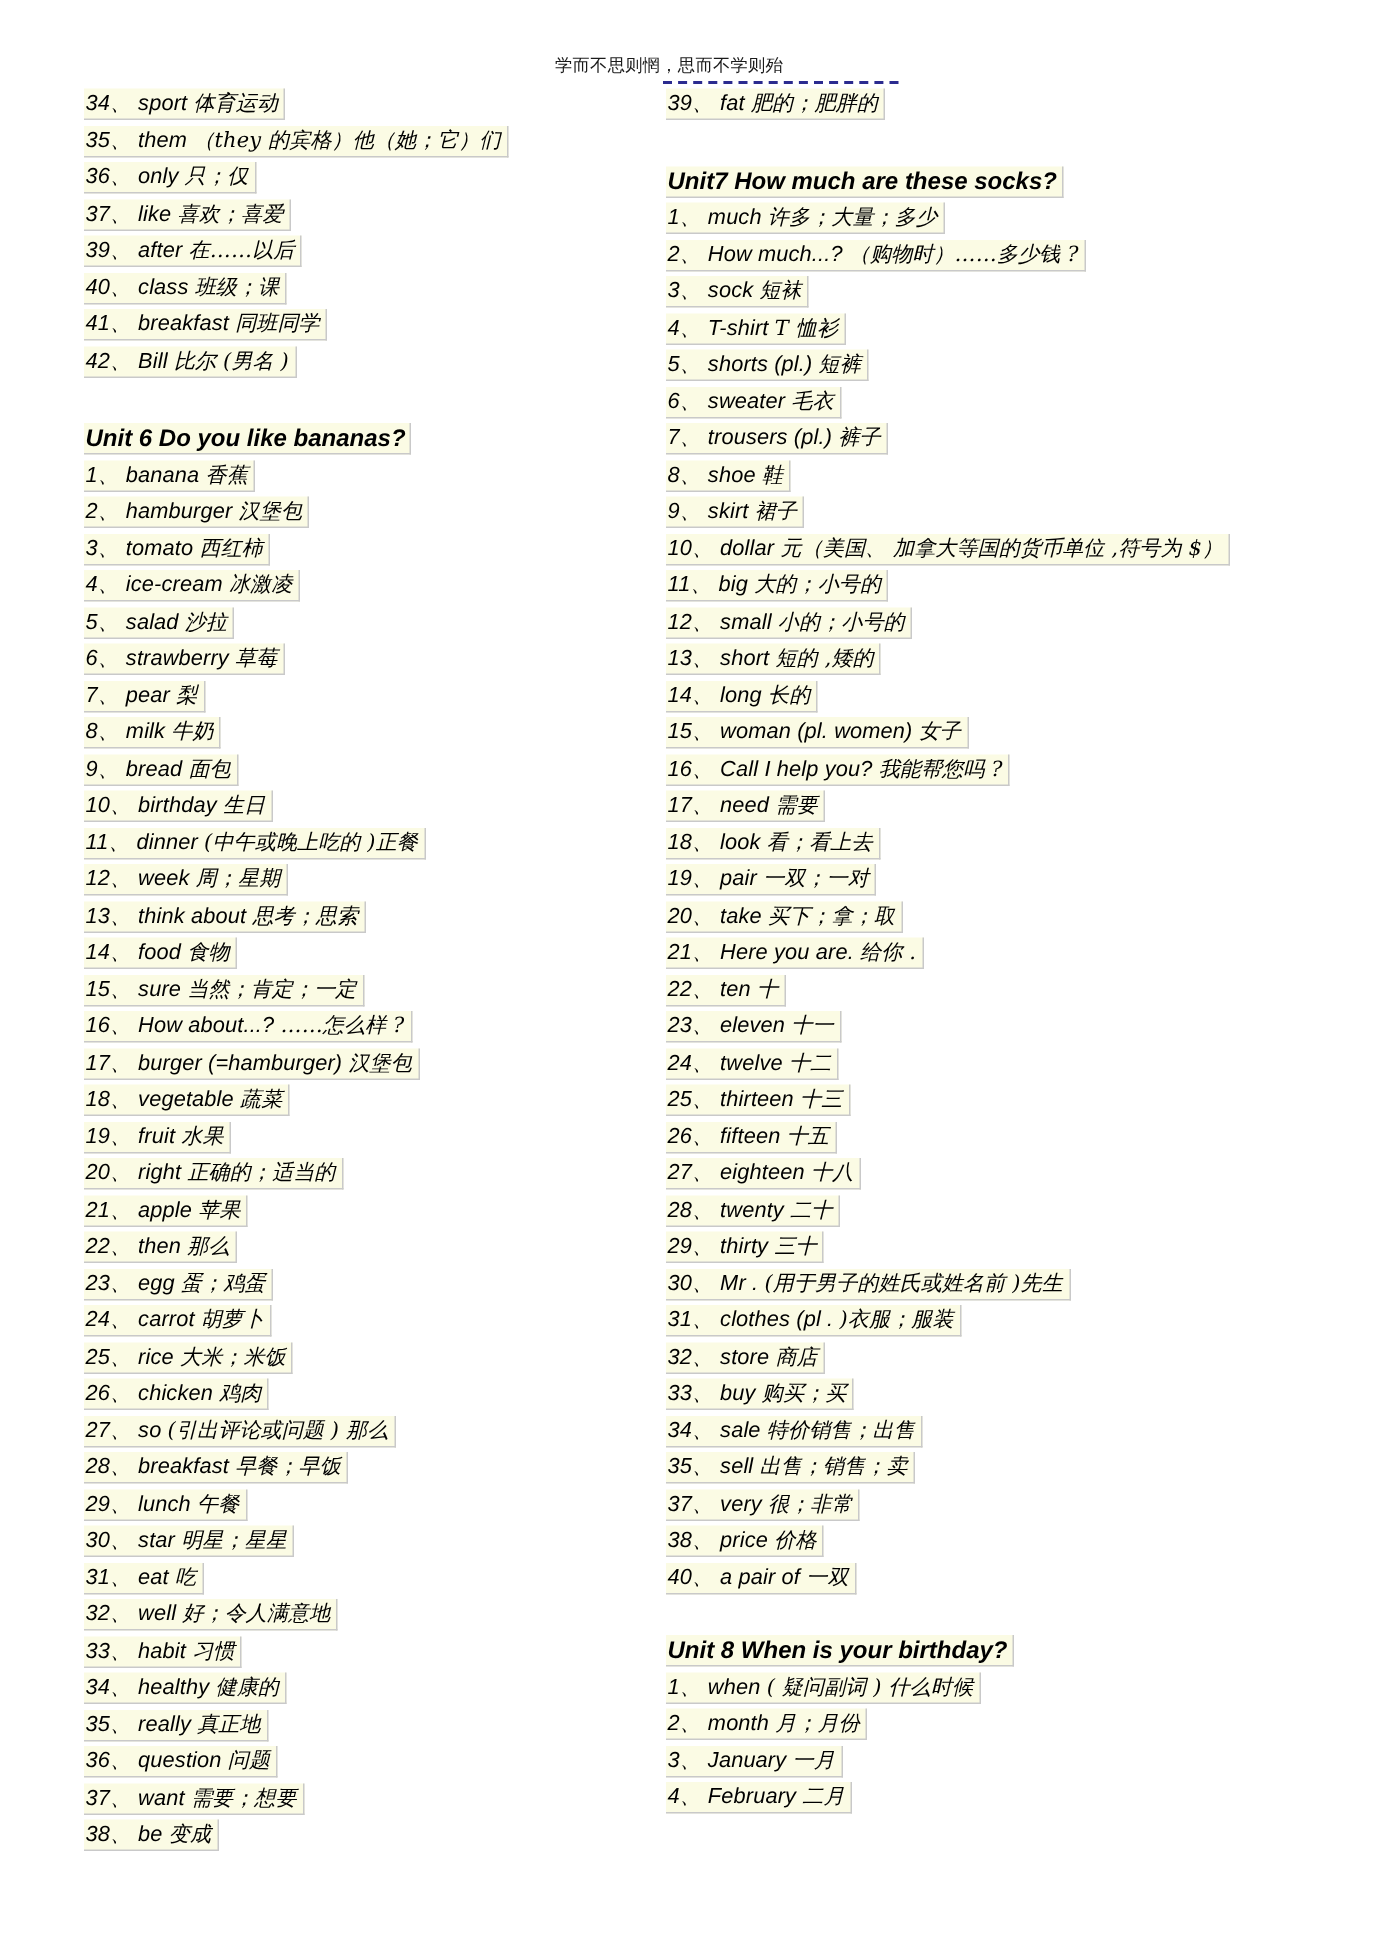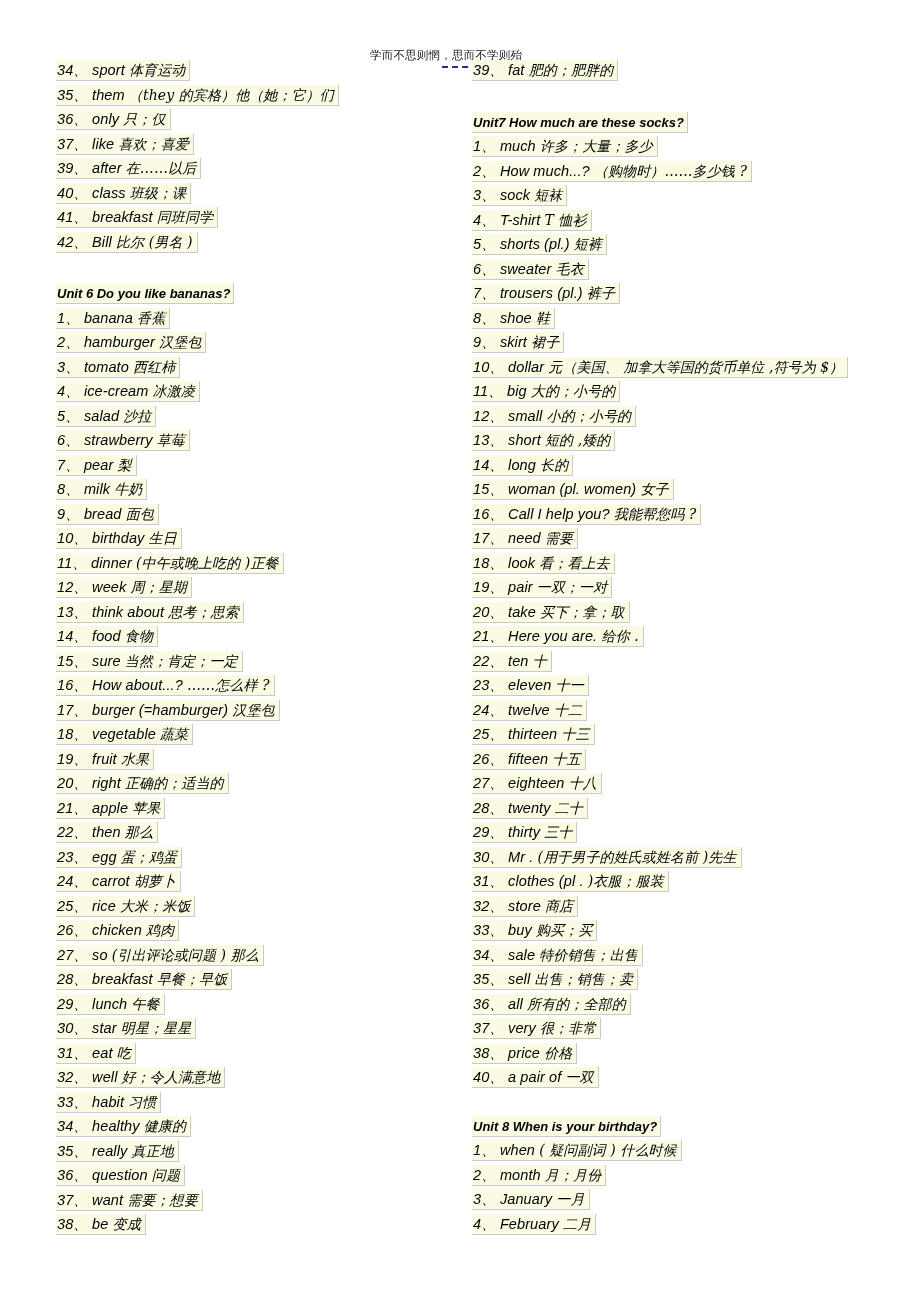--- a/index.html
+++ b/index.html
@@ -14,21 +14,21 @@
     position: relative;
     font-family: "Liberation Sans", "DejaVu Sans", sans-serif;
     color: #000000;
     overflow: hidden;
   }
 
   
   #page-header {
     position: absolute;
     left: 0;
-    top: 12px;
+    top: 0;
     width: 920px;
     height: 54px;
   }
   #header-text {
     position: absolute;
     left: 370px;
     top: 37px;
     font-family: "DejaVu Serif", "Liberation Serif", serif;
     font-size: 11.5px;
     line-height: 13px;
@@ -45,21 +45,21 @@
     border-top: 2px dashed #2b2b8f;
   }
 
   
   .column {
     position: absolute;
     top: 58px;
     font-style: italic;
   }
   #left-column  { left: 56px;  width: 400px; }
-  #right-column { left: 472px; width: 420px; }
+  #right-column { left: 444px; width: 420px; }
 
   
   .vocab-row {
     display: block;
     height: 24.5px;
     line-height: 24.5px;
     white-space: nowrap;
   }
   .vocab-chip {
     display: inline-block;
@@ -97,21 +97,21 @@
     display: inline-block;
     background: #fbfbe4;
     border: 1px solid #c9c9c9;
     border-left: none;
     border-top: none;
     padding: 0 3px 0 1px;
     height: 21px;
     line-height: 21px;
     box-sizing: border-box;
     font-family: "Liberation Sans", "DejaVu Sans", sans-serif;
-    font-size: 13px;
+    font-size: 16px;
     font-weight: bold;
     vertical-align: middle;
   }
 
   
   .block-gap { display: block; height: 27px; }
   .block-gap-sm { display: block; height: 24px; }
 </style>
 </head>
 <body>
@@ -221,21 +221,20 @@
       <div class="vocab-row"><span class="vocab-chip"><span class="idx">26、</span> <span class="en">fifteen</span>  <span class="zh">十五</span></span></div>
       <div class="vocab-row"><span class="vocab-chip"><span class="idx">27、</span> <span class="en">eighteen</span>  <span class="zh">十八</span></span></div>
       <div class="vocab-row"><span class="vocab-chip"><span class="idx">28、</span> <span class="en">twenty</span>  <span class="zh">二十</span></span></div>
       <div class="vocab-row"><span class="vocab-chip"><span class="idx">29、</span> <span class="en">thirty</span>  <span class="zh">三十</span></span></div>
       <div class="vocab-row"><span class="vocab-chip"><span class="idx">30、</span> <span class="en">Mr .</span>  <span class="zh">(用于男子的姓氏或姓名前   )先生</span></span></div>
       <div class="vocab-row"><span class="vocab-chip"><span class="idx">31、</span> <span class="en">clothes (pl .</span>  <span class="zh">)衣服；服装</span></span></div>
       <div class="vocab-row"><span class="vocab-chip"><span class="idx">32、</span> <span class="en">store</span>  <span class="zh">商店</span></span></div>
       <div class="vocab-row"><span class="vocab-chip"><span class="idx">33、</span> <span class="en">buy</span>  <span class="zh">购买；买</span></span></div>
       <div class="vocab-row"><span class="vocab-chip"><span class="idx">34、</span> <span class="en">sale</span>  <span class="zh">特价销售；出售</span></span></div>
       <div class="vocab-row"><span class="vocab-chip"><span class="idx">35、</span> <span class="en">sell</span>  <span class="zh">出售；销售；卖</span></span></div>
-      <div class="vocab-row"><span class="vocab-chip"><span class="idx">36、</span> <span class="en">all</span>  <span class="zh">所有的；全部的</span></span></div>
       <div class="vocab-row"><span class="vocab-chip"><span class="idx">37、</span> <span class="en">very</span>  <span class="zh">很；非常</span></span></div>
       <div class="vocab-row"><span class="vocab-chip"><span class="idx">38、</span> <span class="en">price</span>  <span class="zh">价格</span></span></div>
       <div class="vocab-row"><span class="vocab-chip"><span class="idx">40、</span> <span class="en">a pair of</span>  <span class="zh">一双</span></span></div>
     </div>
 
   <span class="block-gap-sm"></span>
 
   <div class="unit-heading-row">
     <span class="unit-heading">Unit 8 When is your birthday?</span>
   </div>

